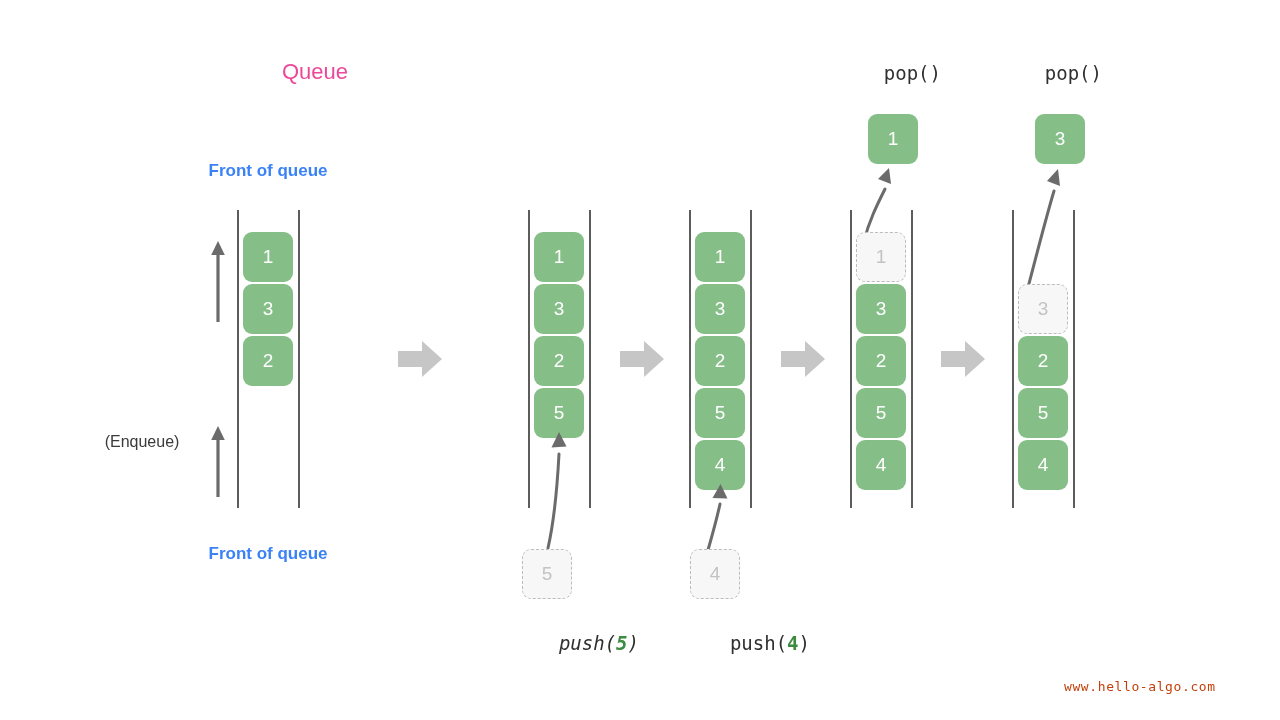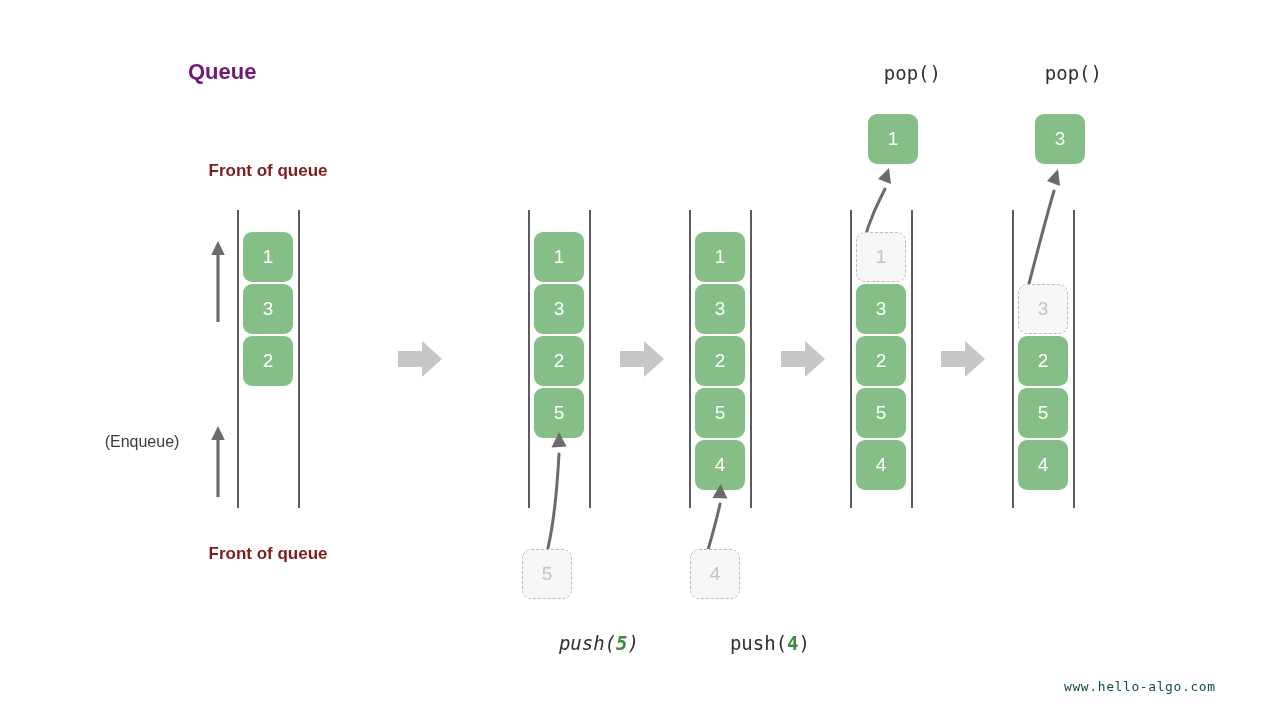--- a/index.html
+++ b/index.html
@@ -19,30 +19,30 @@
     position: absolute;
     left: 0; top: 0;
     width: 1280px;
     height: 720px;
   }
 
   
   .title {
     position: absolute;
     font-size: 22px;
-    font-weight: bold;
-    color: #701a75;
-    white-space: nowrap;
-    text-align: left;
+    font-weight: normal;
+    color: #ec4899;
+    white-space: nowrap;
+    text-align: right;
   }
   .hdr-label {
     position: absolute;
     font-size: 17px;
     font-weight: bold;
-    color: #7f1d1d;
+    color: #3b82f6;
     white-space: nowrap;
     text-align: center;
   }
   .side-label {
     position: absolute;
     width: 160px;
     text-align: center;
     white-space: nowrap;
     color: #2f2f2f;
   }
@@ -69,21 +69,21 @@
     letter-spacing: 0px;
   }
   .op-label .num {
     color: #3d8b40;
     font-weight: bold;
   }
   .watermark {
     position: absolute;
     font-family: "DejaVu Sans Mono", "Liberation Mono", monospace;
     font-size: 13px;
-    color: #14532d;
+    color: #c2410c;
     letter-spacing: 0.6px;
     white-space: nowrap;
   }
 
   
   .rail {
     position: absolute;
     width: 1.6px;
     background: #5c5c5c;
   }

